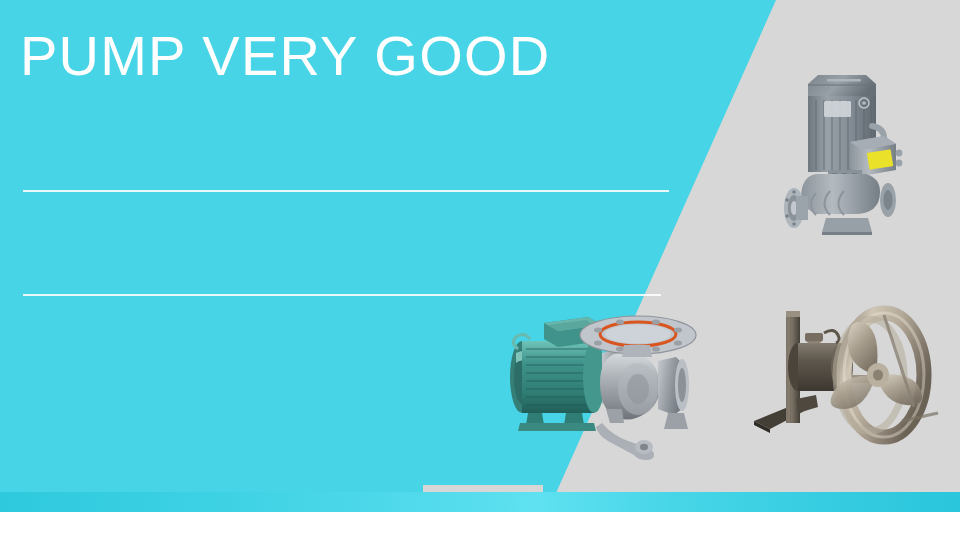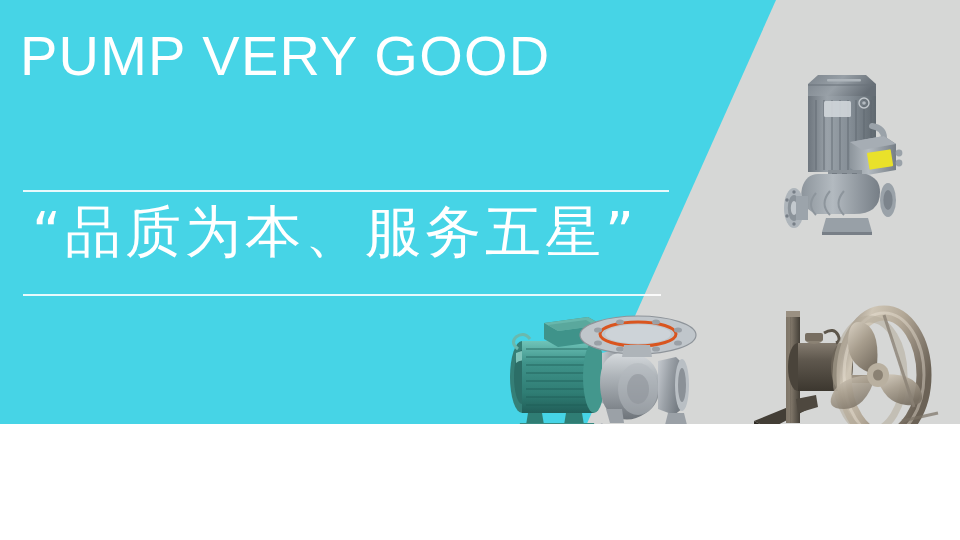--- a/index.html
+++ b/index.html
@@ -3,21 +3,21 @@
 <meta charset="utf-8">
 <style>
   html, body {
     margin: 0;
     padding: 0;
     background: #ffffff;
   }
   #banner {
     position: relative;
     width: 960px;
-    height: 424px;
+    height: 512px;
     overflow: hidden;
     font-family: "Liberation Sans", "DejaVu Sans", sans-serif;
     background: #d6d7d6;
     user-select: none;
   }
 
   
   .bg-grey {
     position: absolute;
     inset: 0;
@@ -126,21 +126,20 @@
   <div class="bg-cyan-wedge"></div>
   <div class="grey-tab"></div>
   <div class="bottom-band"></div>
 
   <div class="text-block">
     <div class="headline">PUMP VERY GOOD</div>
 
 
     <div class="rule rule-top"></div>
 
-    <div class="slogan">“品质为本、服务五星”</div>
 
     <div class="rule rule-bottom"></div>
   </div>
 
   <div class="product" id="pump-inline">
     <svg viewBox="0 0 158 180" xmlns="http://www.w3.org/2000/svg">
       <defs>
         <linearGradient id="mtrG" x1="0" y1="0" x2="1" y2="0">
           <stop offset="0" stop-color="#6e767e"></stop>
           <stop offset="0.28" stop-color="#9aa2a9"></stop>

